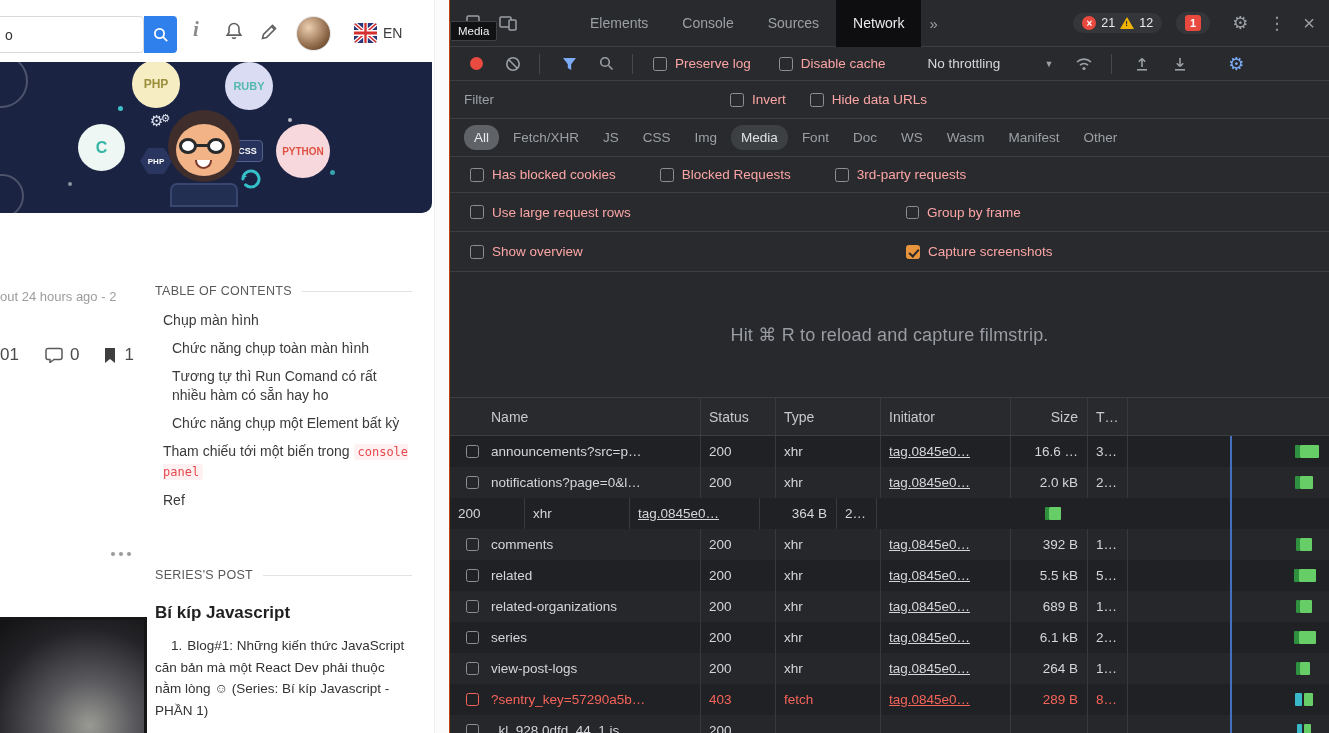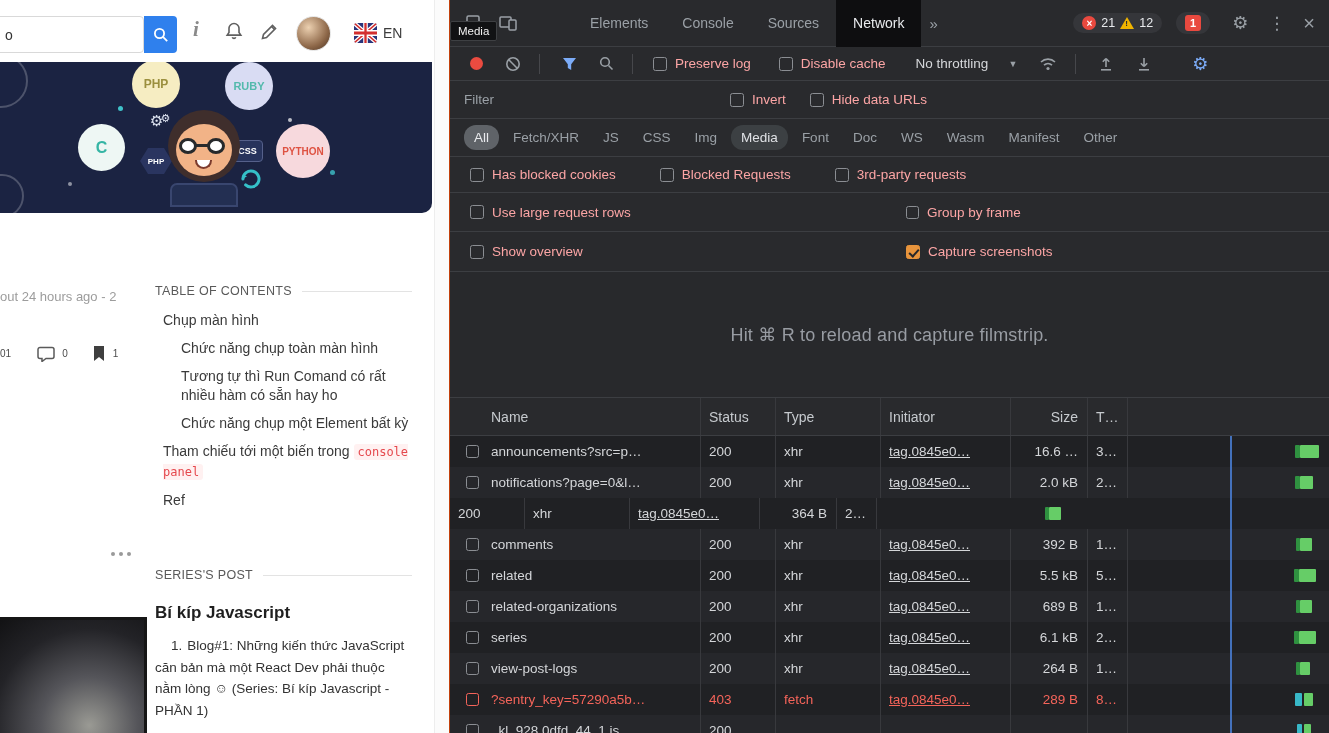--- a/index.html
+++ b/index.html
@@ -31,28 +31,28 @@
   .face{position:absolute;left:176px;top:62px;width:56px;height:52px;border-radius:50%;background:#f2b387}
   .glass{position:absolute;top:76px;width:18px;height:16px;border-radius:50%;background:#fff;border:3px solid #27292b}
   .g1{left:179px}.g2{left:207px}
   .gbridge{position:absolute;left:196px;top:82px;width:12px;height:3px;background:#27292b}
   .smile{position:absolute;left:195px;top:98px;width:17px;height:9px;background:#fff;border:2px solid #7c3b2d;border-top:none;border-radius:0 0 14px 14px}
   .laptop{position:absolute;left:170px;top:121px;width:68px;height:24px;background:#232f52;border-radius:7px 7px 0 0;border:2px solid #39466f}
   .ring{position:absolute;border-radius:50%;border:2px solid rgba(255,255,255,.22)}
   .bdot{position:absolute;border-radius:50%}
 
   .meta{position:absolute;left:0;top:289px;font-size:13px;color:#9c9c9c;white-space:nowrap}
-  .stats{position:absolute;left:0;top:345px;display:flex;align-items:center;font-size:10px;color:#4b4b4b}
+  .stats{position:absolute;left:0;top:345px;display:flex;align-items:center;font-size:17px;color:#4b4b4b}
   .title{position:absolute;left:0;top:366px;width:152px;font-weight:800;font-size:37px;line-height:46px;color:#1c1c1e;letter-spacing:-.5px}
   .sec-head{display:flex;align-items:center;gap:10px;font-size:12.5px;color:#595959;letter-spacing:.3px;white-space:nowrap}
   .sec-head .rule{flex:1;height:1px;background:#e3e3e3}
   .toc{position:absolute;left:155px;top:284px;width:257px}
   .toc-items{margin-top:13px}
   .toc-it{font-size:14px;color:#3a3a3a;line-height:19px;margin-bottom:9px;cursor:pointer}
-  .lv1{margin-left:8px}.lv2{margin-left:26px}
+  .lv1{margin-left:8px}.lv2{margin-left:17px}
   .code{font-family:"DejaVu Sans Mono","Liberation Mono",monospace;font-size:12px;color:#e5484d;background:#fff1f1;padding:1px 4px;border-radius:3px}
   .more-dots{position:absolute;left:111px;top:552px;display:flex;gap:4px;cursor:pointer}
   .more-dots i{width:4px;height:4px;border-radius:50%;background:#9a9a9a}
   .series{position:absolute;left:155px;top:568px;width:257px}
   .series-title{margin-top:21px;font-size:17px;font-weight:bold;color:#1f1f1f;cursor:pointer}
   .series-it{margin-top:12px;font-size:13.5px;line-height:21.5px;color:#333;cursor:pointer}
   .series-it .num{margin-left:16px;margin-right:5px}
   .bottom-img{position:absolute;left:-3px;top:617px;width:150px;height:130px;border:3px solid #161616;background:radial-gradient(circle at 62% 85%,#9a9a94 0%,#55555a 35%,#232327 70%,#121214 100%)}
   .scrollstrip{position:absolute;left:434px;top:0;width:15px;height:733px;background:#fbfbfb;border-left:1px solid #ededed}
 
@@ -84,21 +84,21 @@
   .topico{margin-left:16px;display:flex;cursor:pointer}
   .rec{width:13px;height:13px;border-radius:50%;background:#ea4b40;margin-left:20px;cursor:pointer}
   .ico-btn{margin-left:22px;display:flex;align-items:center;cursor:pointer}
   .vsep{width:1px;height:20px;background:#46474b;margin-left:18px}
   .cbgrp{display:flex;align-items:center;gap:8px}
   .ml20{margin-left:20px}.ml24{margin-left:24px}.ml28{margin-left:28px}.ml44{margin-left:44px}
   .cb{width:14px;height:14px;border:1.5px solid #8b8e93;border-radius:2.5px;flex:none;cursor:pointer}
   .cb.chk{background:#e8943c;border-color:#e8943c;position:relative}
   .cb.chk::after{content:"";position:absolute;left:4px;top:1px;width:4px;height:8px;border:solid #26272a;border-width:0 2.2px 2.2px 0;transform:rotate(42deg)}
   .lbl{color:#fca5a5}
-  .throttle{margin-left:30px;display:flex;align-items:center;gap:20px;color:#d6d8db;cursor:pointer}
+  .throttle{margin-left:42px;display:flex;align-items:center;gap:44px;color:#d6d8db;cursor:pointer}
   .caret{font-size:9px;color:#9aa0a6}
   .g-gearblue{color:#7cacf8;font-size:18px;margin-left:40px}
   .f-input{margin-left:14px;width:238px;background:transparent;border:0;outline:0;color:#e8eaed;font-size:13.5px;font-family:inherit}
   .f-input::placeholder{color:#9aa0a6}
   .chip{margin-left:4px;padding:5px 10px;border-radius:12px;color:#9aa0a6;cursor:pointer;white-space:nowrap}
   .chip.first{margin-left:14px}
   .chip.active{background:#5f6368;color:#e8eaed}
   .chip.hovered{background:#3c4043;color:#dfe1e5}
   .opt-right{position:absolute;left:456px;display:flex;gap:8px;align-items:center}
   .hint{font-size:18px;color:#989ca3;letter-spacing:.2px}

